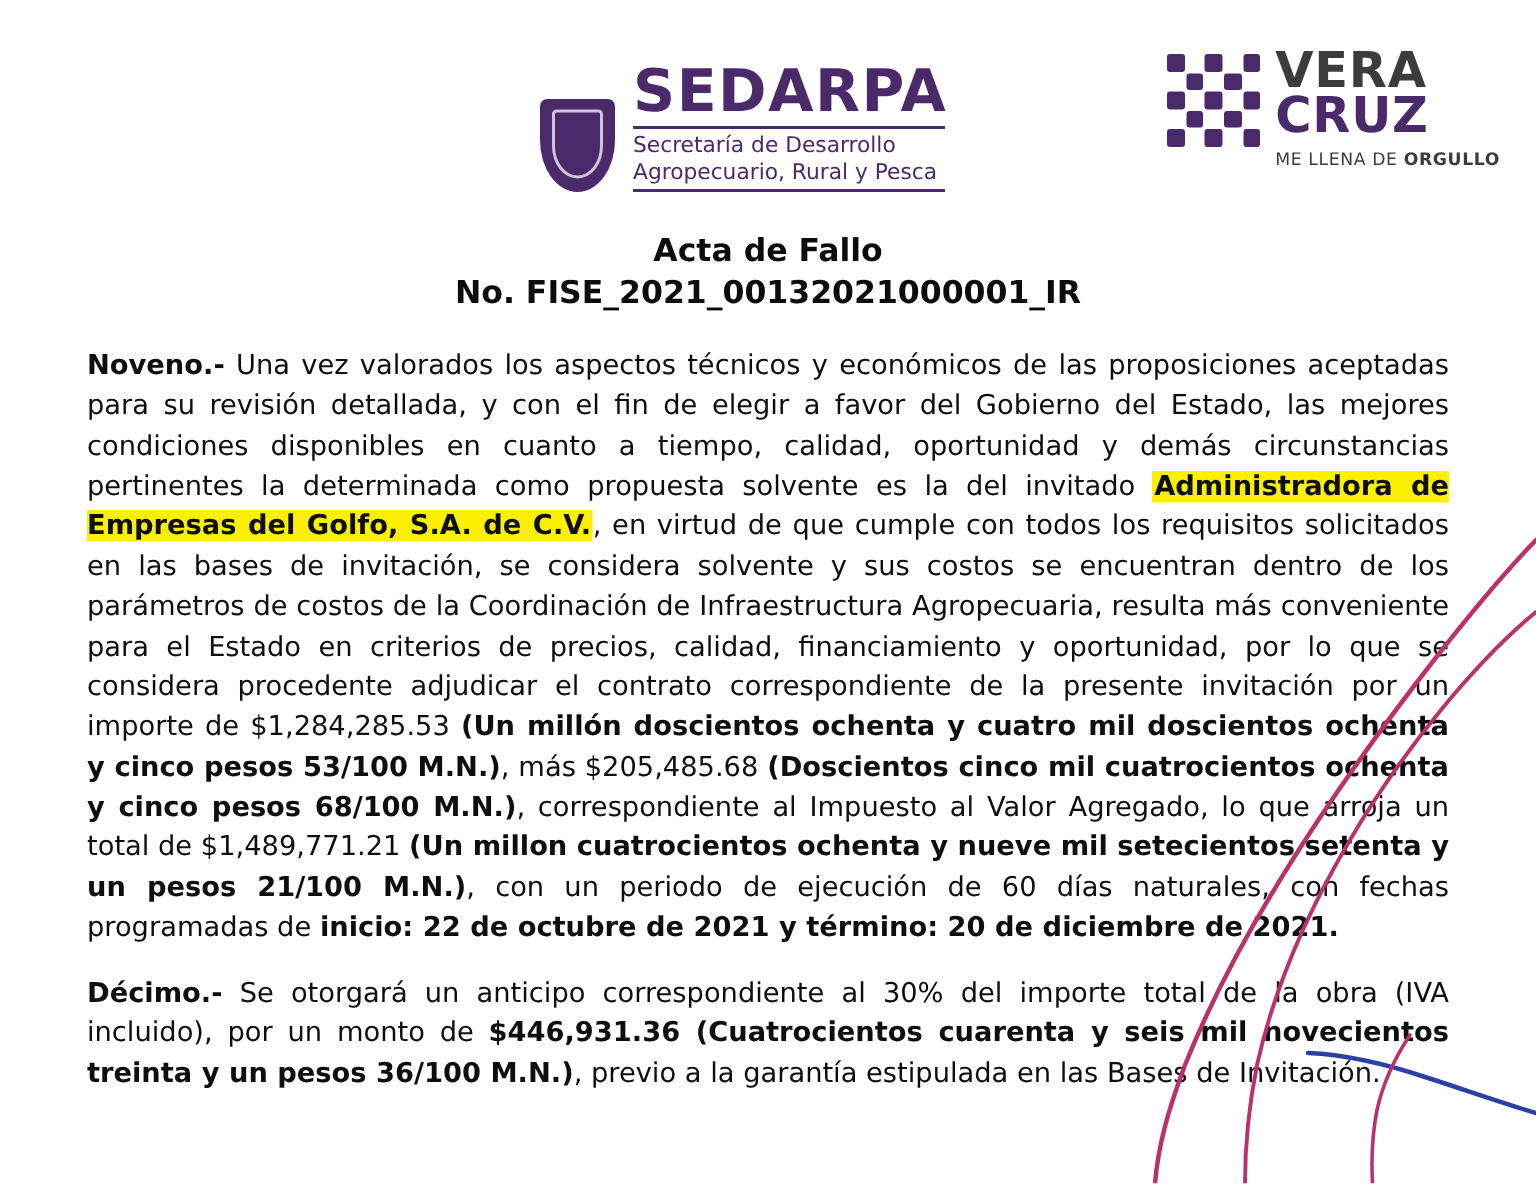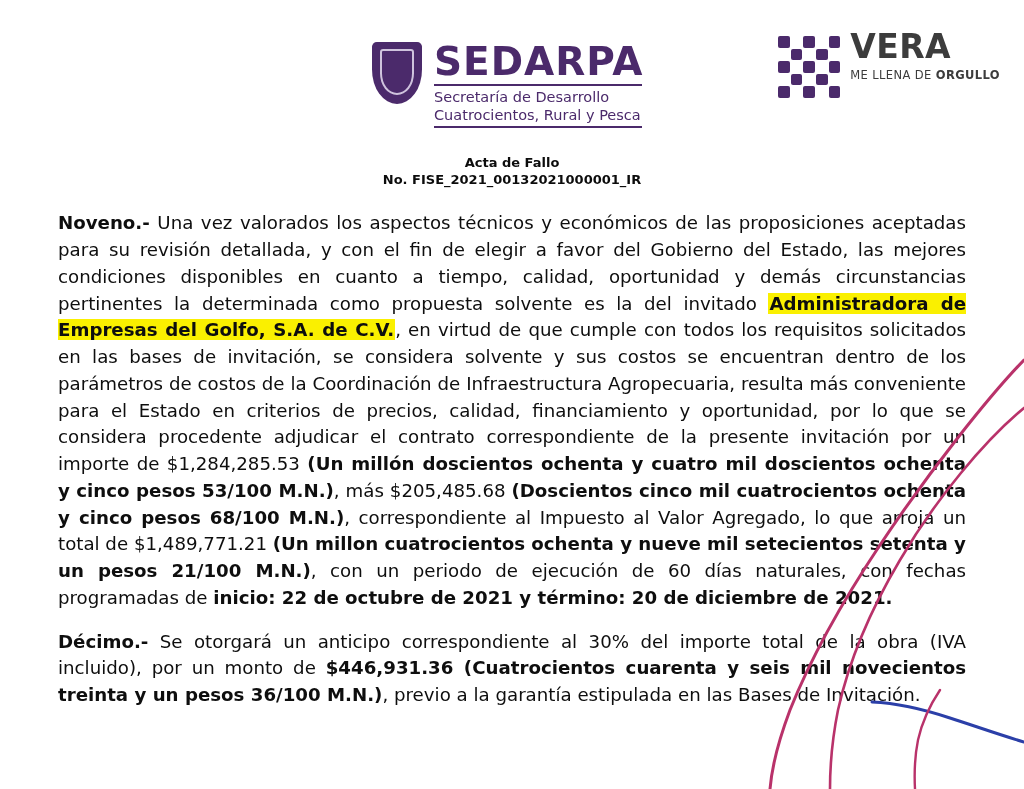--- a/index.html
+++ b/index.html
@@ -73,24 +73,24 @@
   .logo-veracruz .w3 {
     font-size: 22px;
     font-weight: 700;
     letter-spacing: 0.5px;
     color: #2b2b2b;
   }
 
   
   .logo-sedarpa {
     position: absolute;
-    left: 372px;
+    left: 360px;
     top: 42px;
     display: flex;
-    align-items: flex-start;
+    align-items: flex-end;
   }
   .sed-shield {
     width: 50px;
     height: 62px;
     background: #4b2a6b;
     border-radius: 5px 5px 26px 26px / 5px 5px 36px 36px;
     position: relative;
   }
   .sed-shield::before {
     content: "";
@@ -152,21 +152,21 @@
     letter-spacing: 0.4px;
     color: #3c3c3c;
     margin-top: 6px;
   }
   .orgullo-words .ov3 b { color: #3c3c3c; margin-top: 32px; }
 
   
   .doc-title {
     text-align: center;
     font-weight: 700;
-    font-size: 13px;
+    font-size: 21px;
     line-height: 1.32;
     color: #0c0c0c;
     margin-top: 6px;
   }
 
   
   .body-text {
     margin: 22px 58px 0 58px;
     font-size: 18.2px;
     line-height: 1.47;
@@ -197,21 +197,21 @@
 
 <div class="header">
 
 
   <div class="logo-sedarpa">
     <div class="sed-shield"></div>
     <div class="sed-text">
       <div class="sed-title">SEDARPA</div>
       <div class="sed-sub">
         <div class="l1">Secretaría de Desarrollo</div>
-        <div class="l2">Cuatrocientos, Rural y Pesca</div>
+        <div class="l2">Agropecuario, Rural y Pesca</div>
       </div>
     </div>
   </div>
 
   <div class="logo-orgullo">
     <div class="dots" id="dot-grid">
         <i class="on"></i>
         <i></i>
         <i class="on"></i>
         <i></i>
@@ -232,20 +232,21 @@
         <i class="on"></i>
         <i></i>
         <i class="on"></i>
         <i></i>
         <i class="on"></i>
         <i></i>
         <i class="on"></i>
       </div>
     <div class="orgullo-words">
       <div class="ov1">VERA</div>
+      <div class="ov2">CRUZ</div>
       <div class="ov3"><span>ME LLENA DE </span><b>ORGULLO</b></div>
     </div>
   </div>
 
 </div>
 
 <div class="doc-title">
   <div>Acta de Fallo</div>
   <div>No. FISE_2021_00132021000001_IR</div>
 </div>

